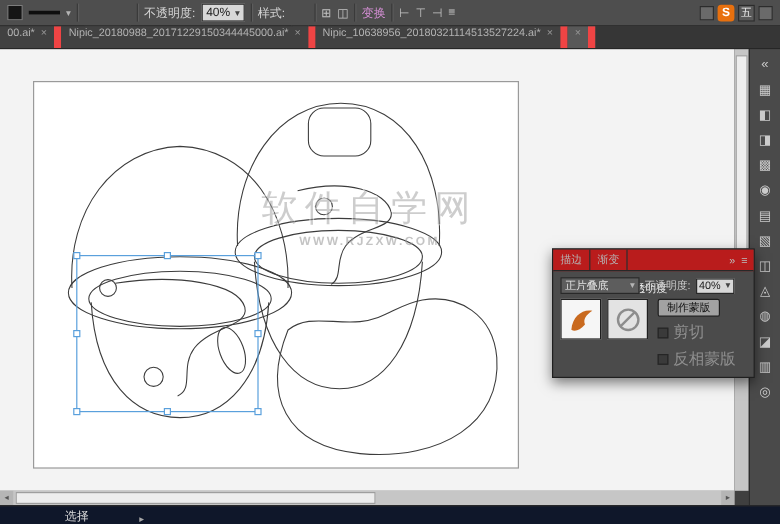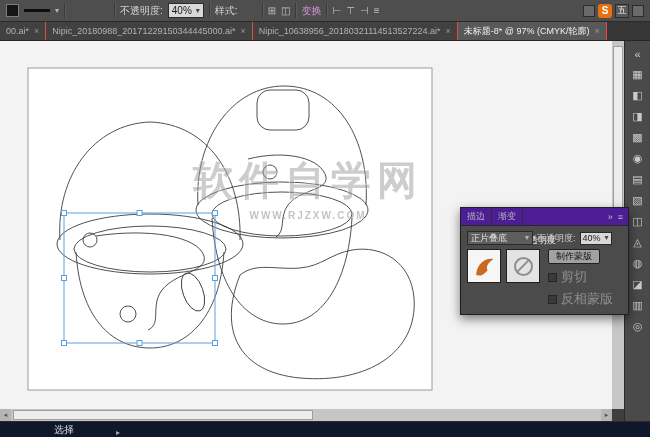--- a/index.html
+++ b/index.html
@@ -24,35 +24,35 @@
   .ime{margin-left:auto;display:flex;align-items:center;gap:3px;}
   .s-badge{width:14px;height:14px;background:#e8700e;border-radius:3px;color:#fff;font-weight:bold;
       font-size:10px;display:flex;align-items:center;justify-content:center;}
   .wubi-badge{width:14px;height:14px;background:#5a5a5a;border:1px solid #2c2c2c;color:#f2f2f2;
       font-size:9px;display:flex;align-items:center;justify-content:center;box-sizing:border-box;}
   .ime-sq{width:12px;height:12px;background:#6a6a6a;border:1px solid #2c2c2c;box-sizing:border-box;}
 
   
   .tab-bar{position:absolute;left:0;top:22px;right:0;height:19px;background:#363636;
     border-bottom:1px solid #262626;display:flex;align-items:flex-end;box-sizing:border-box;}
-  .tab{height:18px;display:flex;align-items:center;gap:5px;padding:0 6px;font-size:9px;
-    color:#b2b2b2;background:#414141;border-right:1px solid #ef4444;white-space:nowrap;
+  .tab{height:18px;display:flex;align-items:flex-start;gap:5px;padding:0 6px;font-size:9px;
+    color:#b2b2b2;background:#414141;border-right:6px solid #ef4444;white-space:nowrap;
     overflow:hidden;box-sizing:border-box;}
   .tab.first{max-width:52px;}
   .tab.long{max-width:217px;}
   .tab.active{background:#585858;color:#f0f0f0;}
   .tab-close{font-size:9px;color:#949494;}
 
   
   .workspace{position:absolute;left:0;top:41px;right:0;bottom:0;}
   .canvas-area{position:absolute;left:0;top:0;width:612px;height:368px;background:#f3f3f3;overflow:hidden;}
   .art-svg{position:absolute;left:0;top:0;z-index:1;}
   .watermark{position:absolute;left:308px;top:112px;transform:translateX(-50%);text-align:center;
     z-index:2;pointer-events:none;}
-  .wm-title{font-size:40px;font-weight:bold;color:#9d9d9d;opacity:.5;letter-spacing:6px;
+  .wm-title{font-size:30px;font-weight:normal;color:#9d9d9d;opacity:.5;letter-spacing:6px;
     text-shadow:1px 1px 0 #ffffff,-1px -1px 0 #ffffff;text-align:center;}
   .wm-url{font-size:10px;color:#9d9d9d;opacity:.6;letter-spacing:2px;margin-top:2px;font-weight:bold;}
 
   
   .v-scroll{position:absolute;right:26px;top:0;width:12px;height:368px;background:#c6c6c6;}
   .v-thumb{position:absolute;left:1px;top:5px;width:10px;height:225px;background:#ededed;border:1px solid #9e9e9e;box-sizing:border-box;}
   .h-scroll{position:absolute;left:0;bottom:16px;width:612px;height:12px;background:#c6c6c6;display:flex;align-items:center;}
   .h-arrow{width:11px;height:12px;display:flex;align-items:center;justify-content:center;font-size:7px;color:#555;background:#b5b5b5;}
   .h-arrow.right{margin-left:auto;}
   .h-thumb{position:absolute;left:13px;top:1px;width:300px;height:10px;background:#ededed;border:1px solid #9e9e9e;box-sizing:border-box;}
@@ -63,21 +63,21 @@
 
   
   .status-bar{position:absolute;left:0;bottom:0;width:650px;height:16px;background:#0f172a;
     border-top:1px solid #2a2a2a;display:flex;align-items:flex-end;color:#dcdcdc;font-size:10px;box-sizing:border-box;}
   .status-tool{margin-left:54px;}
   .status-chev{margin-left:42px;font-size:8px;color:#a8a8a8;}
 
   
   .float-panel{position:absolute;left:460px;top:166px;width:167px;background:#4b4b4b;
     border:1px solid #1f1f1f;box-shadow:0 4px 10px rgba(0,0,0,.5);z-index:10;}
-  .p-tabs{height:17px;background:#4c1d95;display:flex;align-items:stretch;border-bottom:1px solid #282828;
+  .p-tabs{height:17px;background:#b91c1c;display:flex;align-items:stretch;border-bottom:1px solid #282828;
     font-size:9px;color:#b6b6b6;}
   .p-tab{padding:0 6px;display:flex;align-items:center;border-right:1px solid #2d2d2d;}
   .p-tab.active{background:#565656;color:#efefef;margin-top:32px;}
   .p-tabicons{margin-left:auto;display:flex;align-items:center;gap:5px;padding:0 5px;color:#bdbdbd;font-size:9px;}
   .p-body{padding:5px 6px 6px 6px;}
   .p-row1{display:flex;align-items:center;gap:4px;}
   .blend-dd{background:#5d5d5d;border:1px solid #292929;height:14px;width:66px;display:flex;
     align-items:center;justify-content:space-between;padding:0 3px;font-size:9px;color:#e4e4e4;box-sizing:border-box;}
   .p-lbl{font-size:9px;color:#cdcdcd;white-space:nowrap;}
   .p-field{background:#d8d8d8;border:1px solid #292929;height:13px;width:32px;display:flex;
@@ -146,21 +146,20 @@
     </div>
     <div class="tab long">
       <span>Nipic_20180988_20171229150344445000.ai*</span>
       <span class="tab-close">×</span>
     </div>
     <div class="tab long">
       <span>Nipic_10638956_20180321114513527224.ai*</span>
       <span class="tab-close">×</span>
     </div>
     <div class="tab active">
-      <span>未标题-8* @ 97% (CMYK/轮廓)</span>
       <span class="tab-close">×</span>
     </div>
   </div>
 
   <div class="workspace">
 
     <div class="canvas-area">
       <svg class="art-svg" width="612" height="368" viewBox="0 0 612 368">
 
         <rect x="28" y="27" width="404" height="322" fill="#ffffff" stroke="#9a9a9a"></rect>

